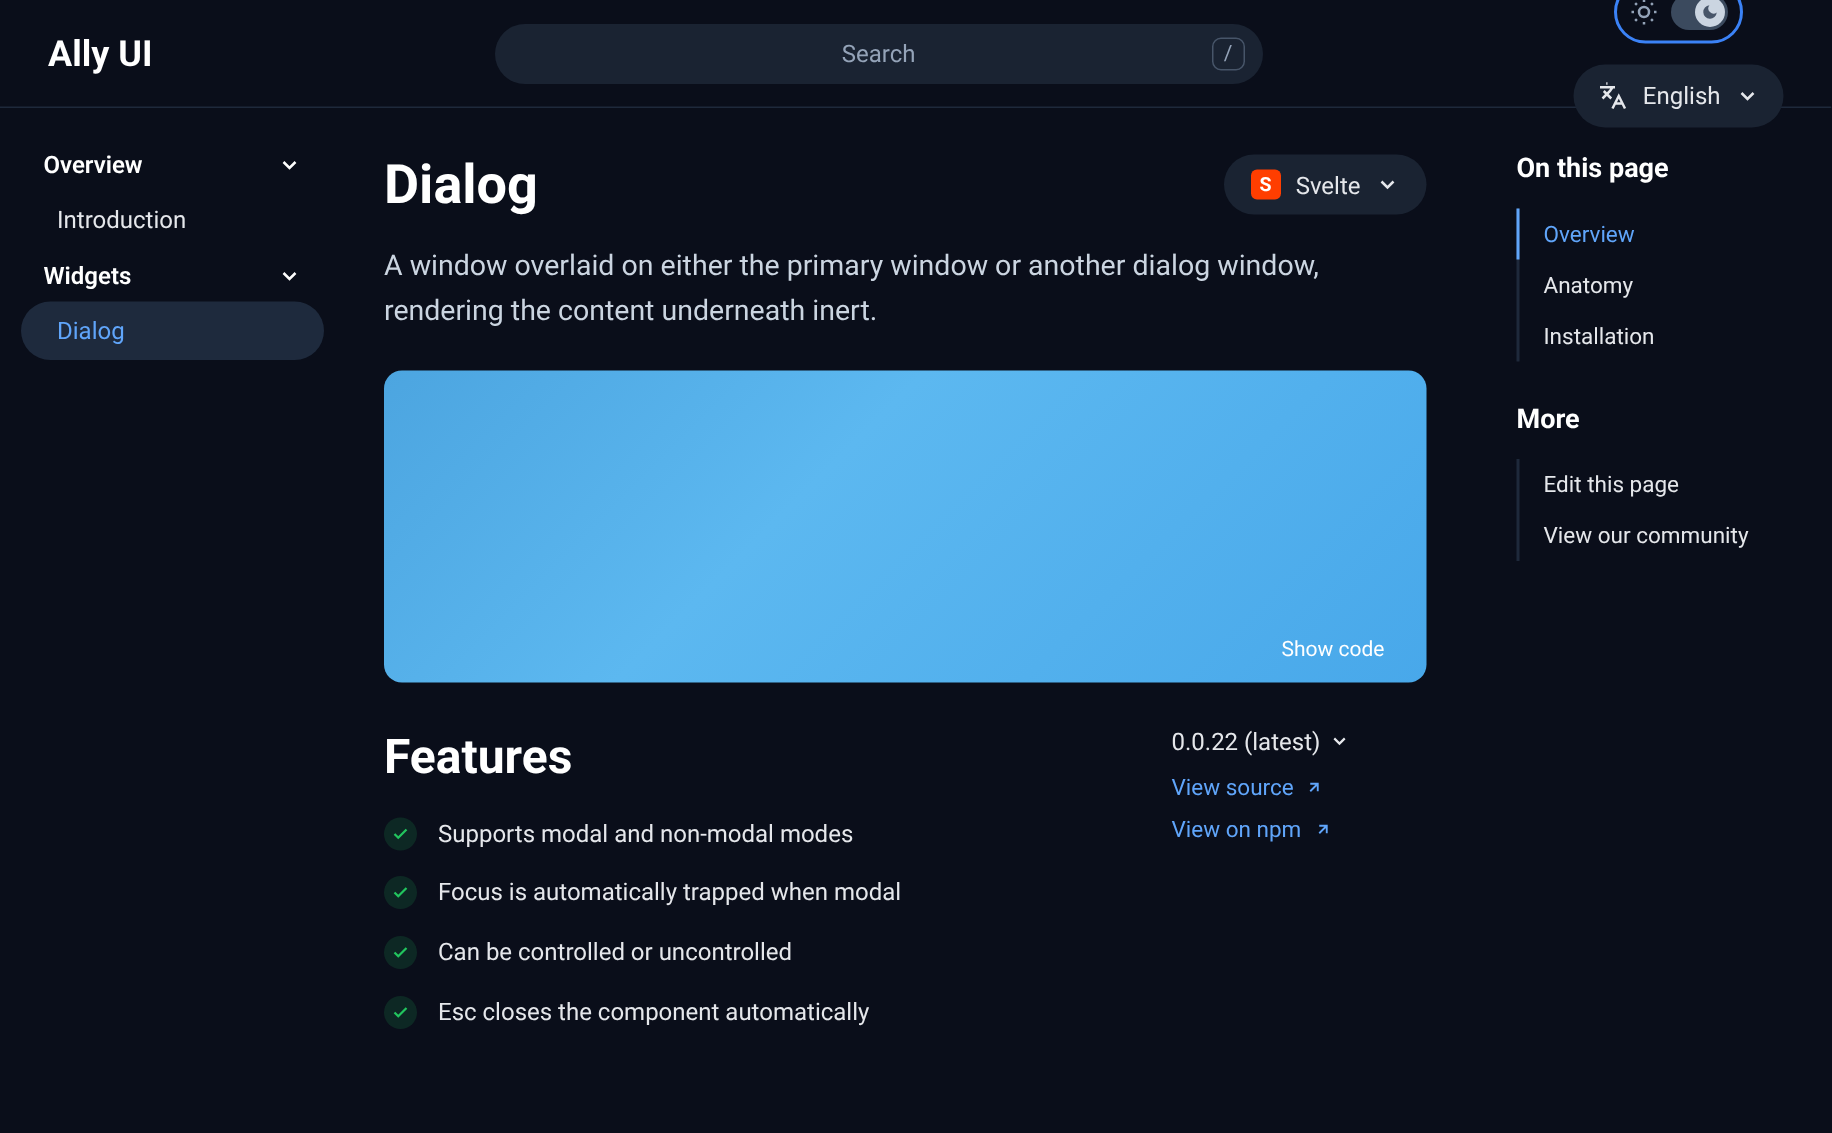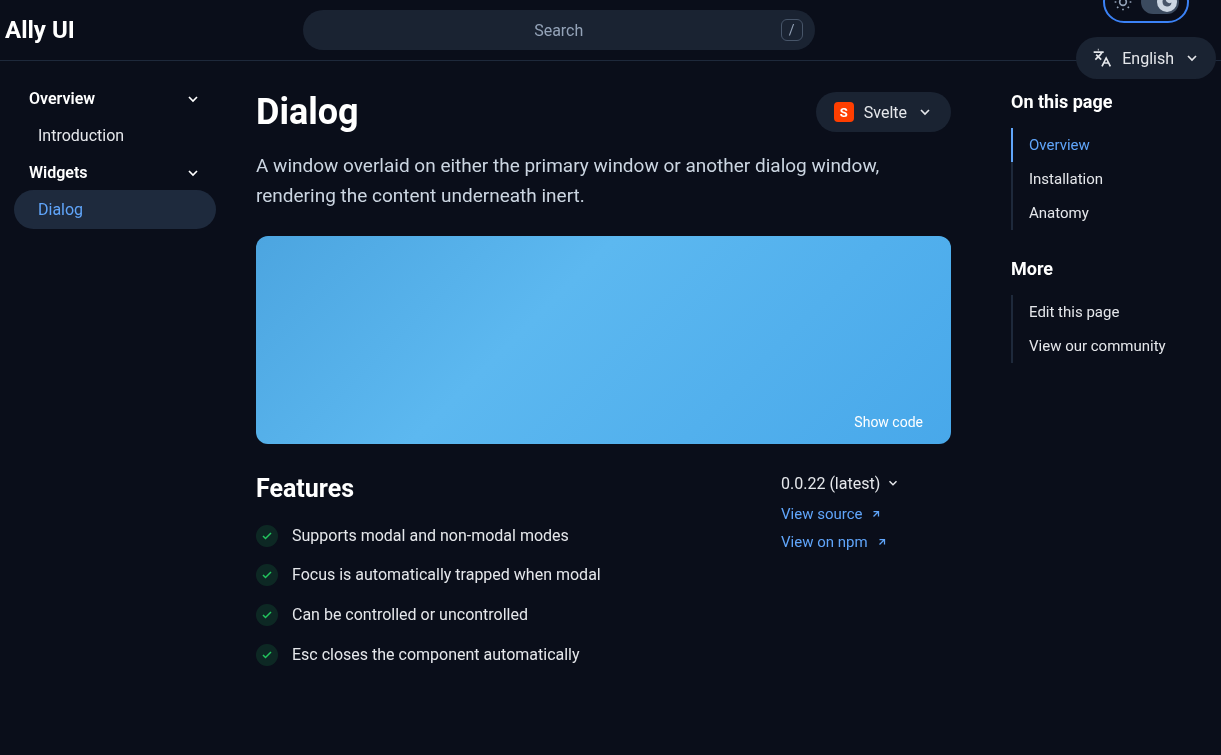--- a/index.html
+++ b/index.html
@@ -7,23 +7,23 @@
   background: #0a0e1a;
   color: #e5e7eb;
   font-family: -apple-system, BlinkMacSystemFont, 'Segoe UI', Roboto, sans-serif;
   width: 1221px;
   height: 755px;
   overflow: hidden;
 }
 .header {
   display: flex;
   align-items: center;
-  padding: 12px 5px;
+  padding: 12px 32px;
   border-bottom: 1px solid #1e293b;
-  height: 61px;
+  height: 72px;
 }
 .logo {
   font-size: 24px;
   font-weight: 700;
   color: #fff;
   margin-right: 28px;
 }
 .search {
   flex: 0 0 512px;
   margin-left: 200px;
@@ -192,21 +192,21 @@
   color: #fff;
   font-size: 14px;
   cursor: pointer;
 }
 .content-row {
   display: flex;
   gap: 40px;
 }
 .features { flex: 1; }
 .features h2 {
-  font-size: 25px;
+  font-size: 32px;
   font-weight: 700;
   color: #fff;
   margin-bottom: 20px;
 }
 .feature-list { list-style: none; }
 .feature-list li {
   display: flex;
   align-items: flex-start;
   gap: 14px;
   margin-bottom: 14px;
@@ -419,22 +419,22 @@
           </span>
         </div>
       </div>
     </div>
   </div>
 
   <div class="toc">
     <h3>On this page</h3>
     <ul class="toc-list" id="toc-list-1">
         <li class="active">Overview</li>
+        <li>Anatomy</li>
         <li>Installation</li>
-        <li>Anatomy</li>
       </ul>
     <h3>More</h3>
     <ul class="toc-list" id="toc-list-2">
         <li>Edit this page</li>
         <li>View our community</li>
       </ul>
   </div>
 </div>
 
 </body></html>

